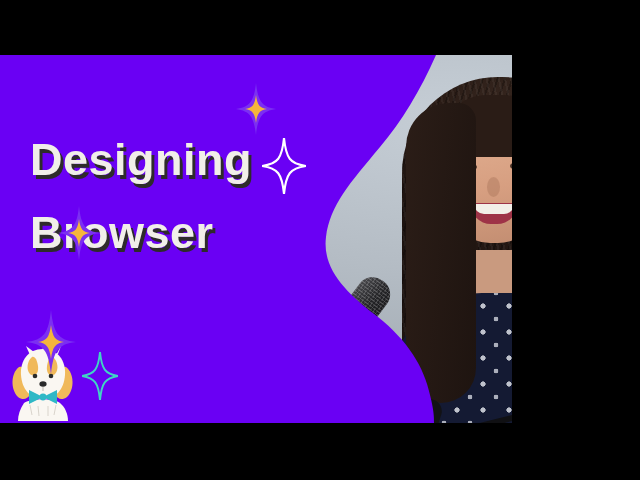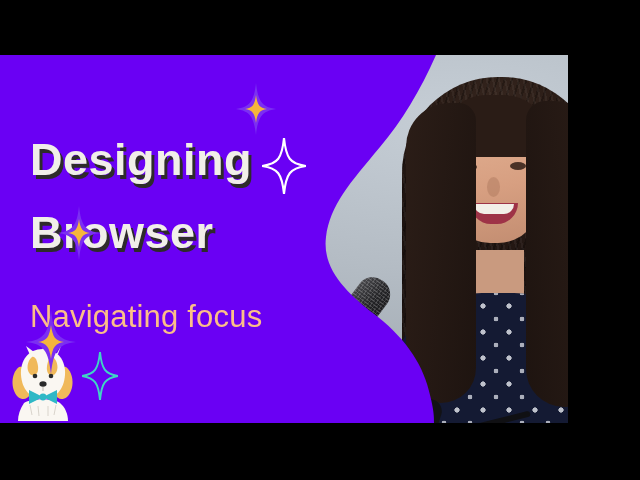--- a/index.html
+++ b/index.html
@@ -6,21 +6,21 @@
     margin: 0;
     padding: 0;
     background: #000;
   }
   body {
     font-family: "Liberation Sans", sans-serif;
   }
 
   .video-frame {
     position: relative;
-    width: 568px;
+    width: 512px;
     height: 480px;
     background: #000000;
     overflow: hidden;
   }
 
   
   .letterbox {
     position: absolute;
     left: 0;
     width: 640px;
@@ -336,21 +336,20 @@
                  C322,214 346,238 378,262
                  C408,286 424,312 430,340
                  C434,356 434,362 434,368
                  L0,368 Z" fill="#6A00F4"></path>
       </svg>
     </div>
 
     <div class="text-block">
       <div class="title-line l1">Designing</div>
       <div class="title-line l2">Browser</div>
-      <div class="subtitle">Navigating focus</div>
     </div>
 
     <div class="dog-logo">
       <svg viewBox="0 0 74 78">
 
         <path d="M13 24 C5 30 4 46 12 54 C20 60 27 52 26 40 C25 30 20 22 13 24 Z" fill="#F0B95A"></path>
         <path d="M60 24 C68 30 69 46 61 54 C53 60 46 52 47 40 C48 30 53 22 60 24 Z" fill="#F0B95A"></path>
 
         <path d="M37 6 C22 6 14 18 15 32 C16 46 24 56 37 56 C50 56 58 46 59 32 C60 18 52 6 37 6 Z" fill="#FAF7F2"></path>
 

